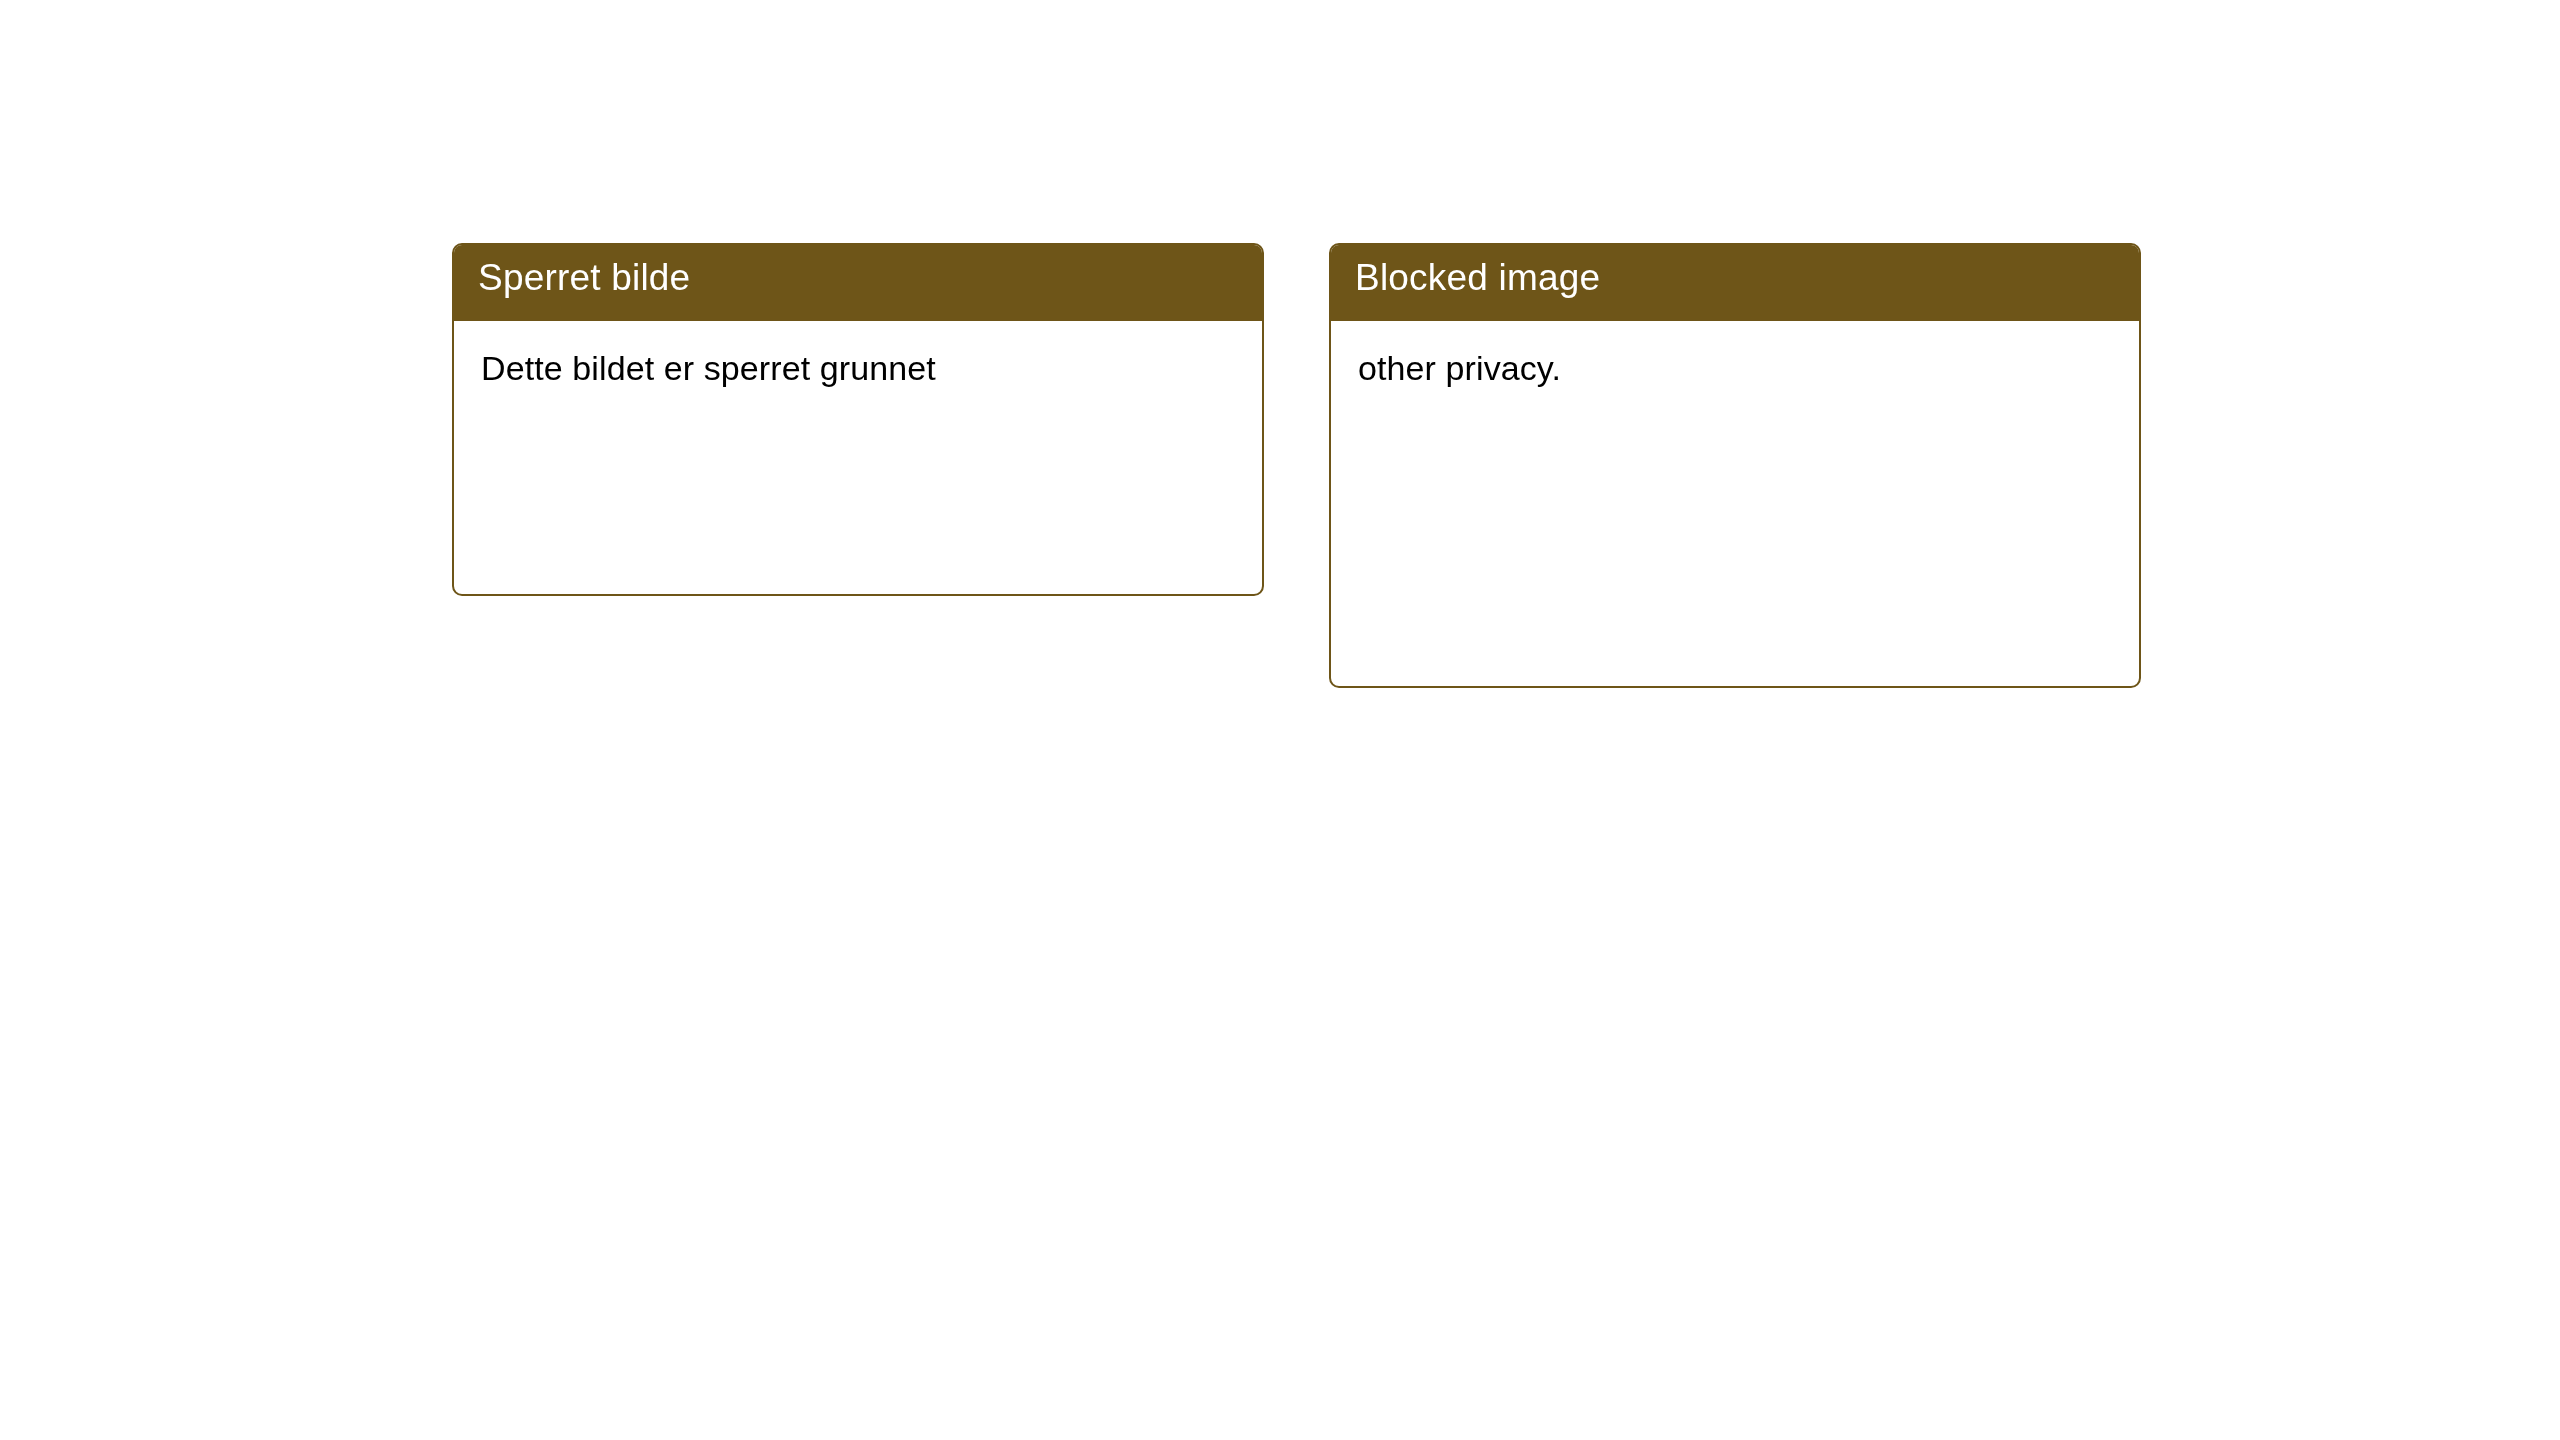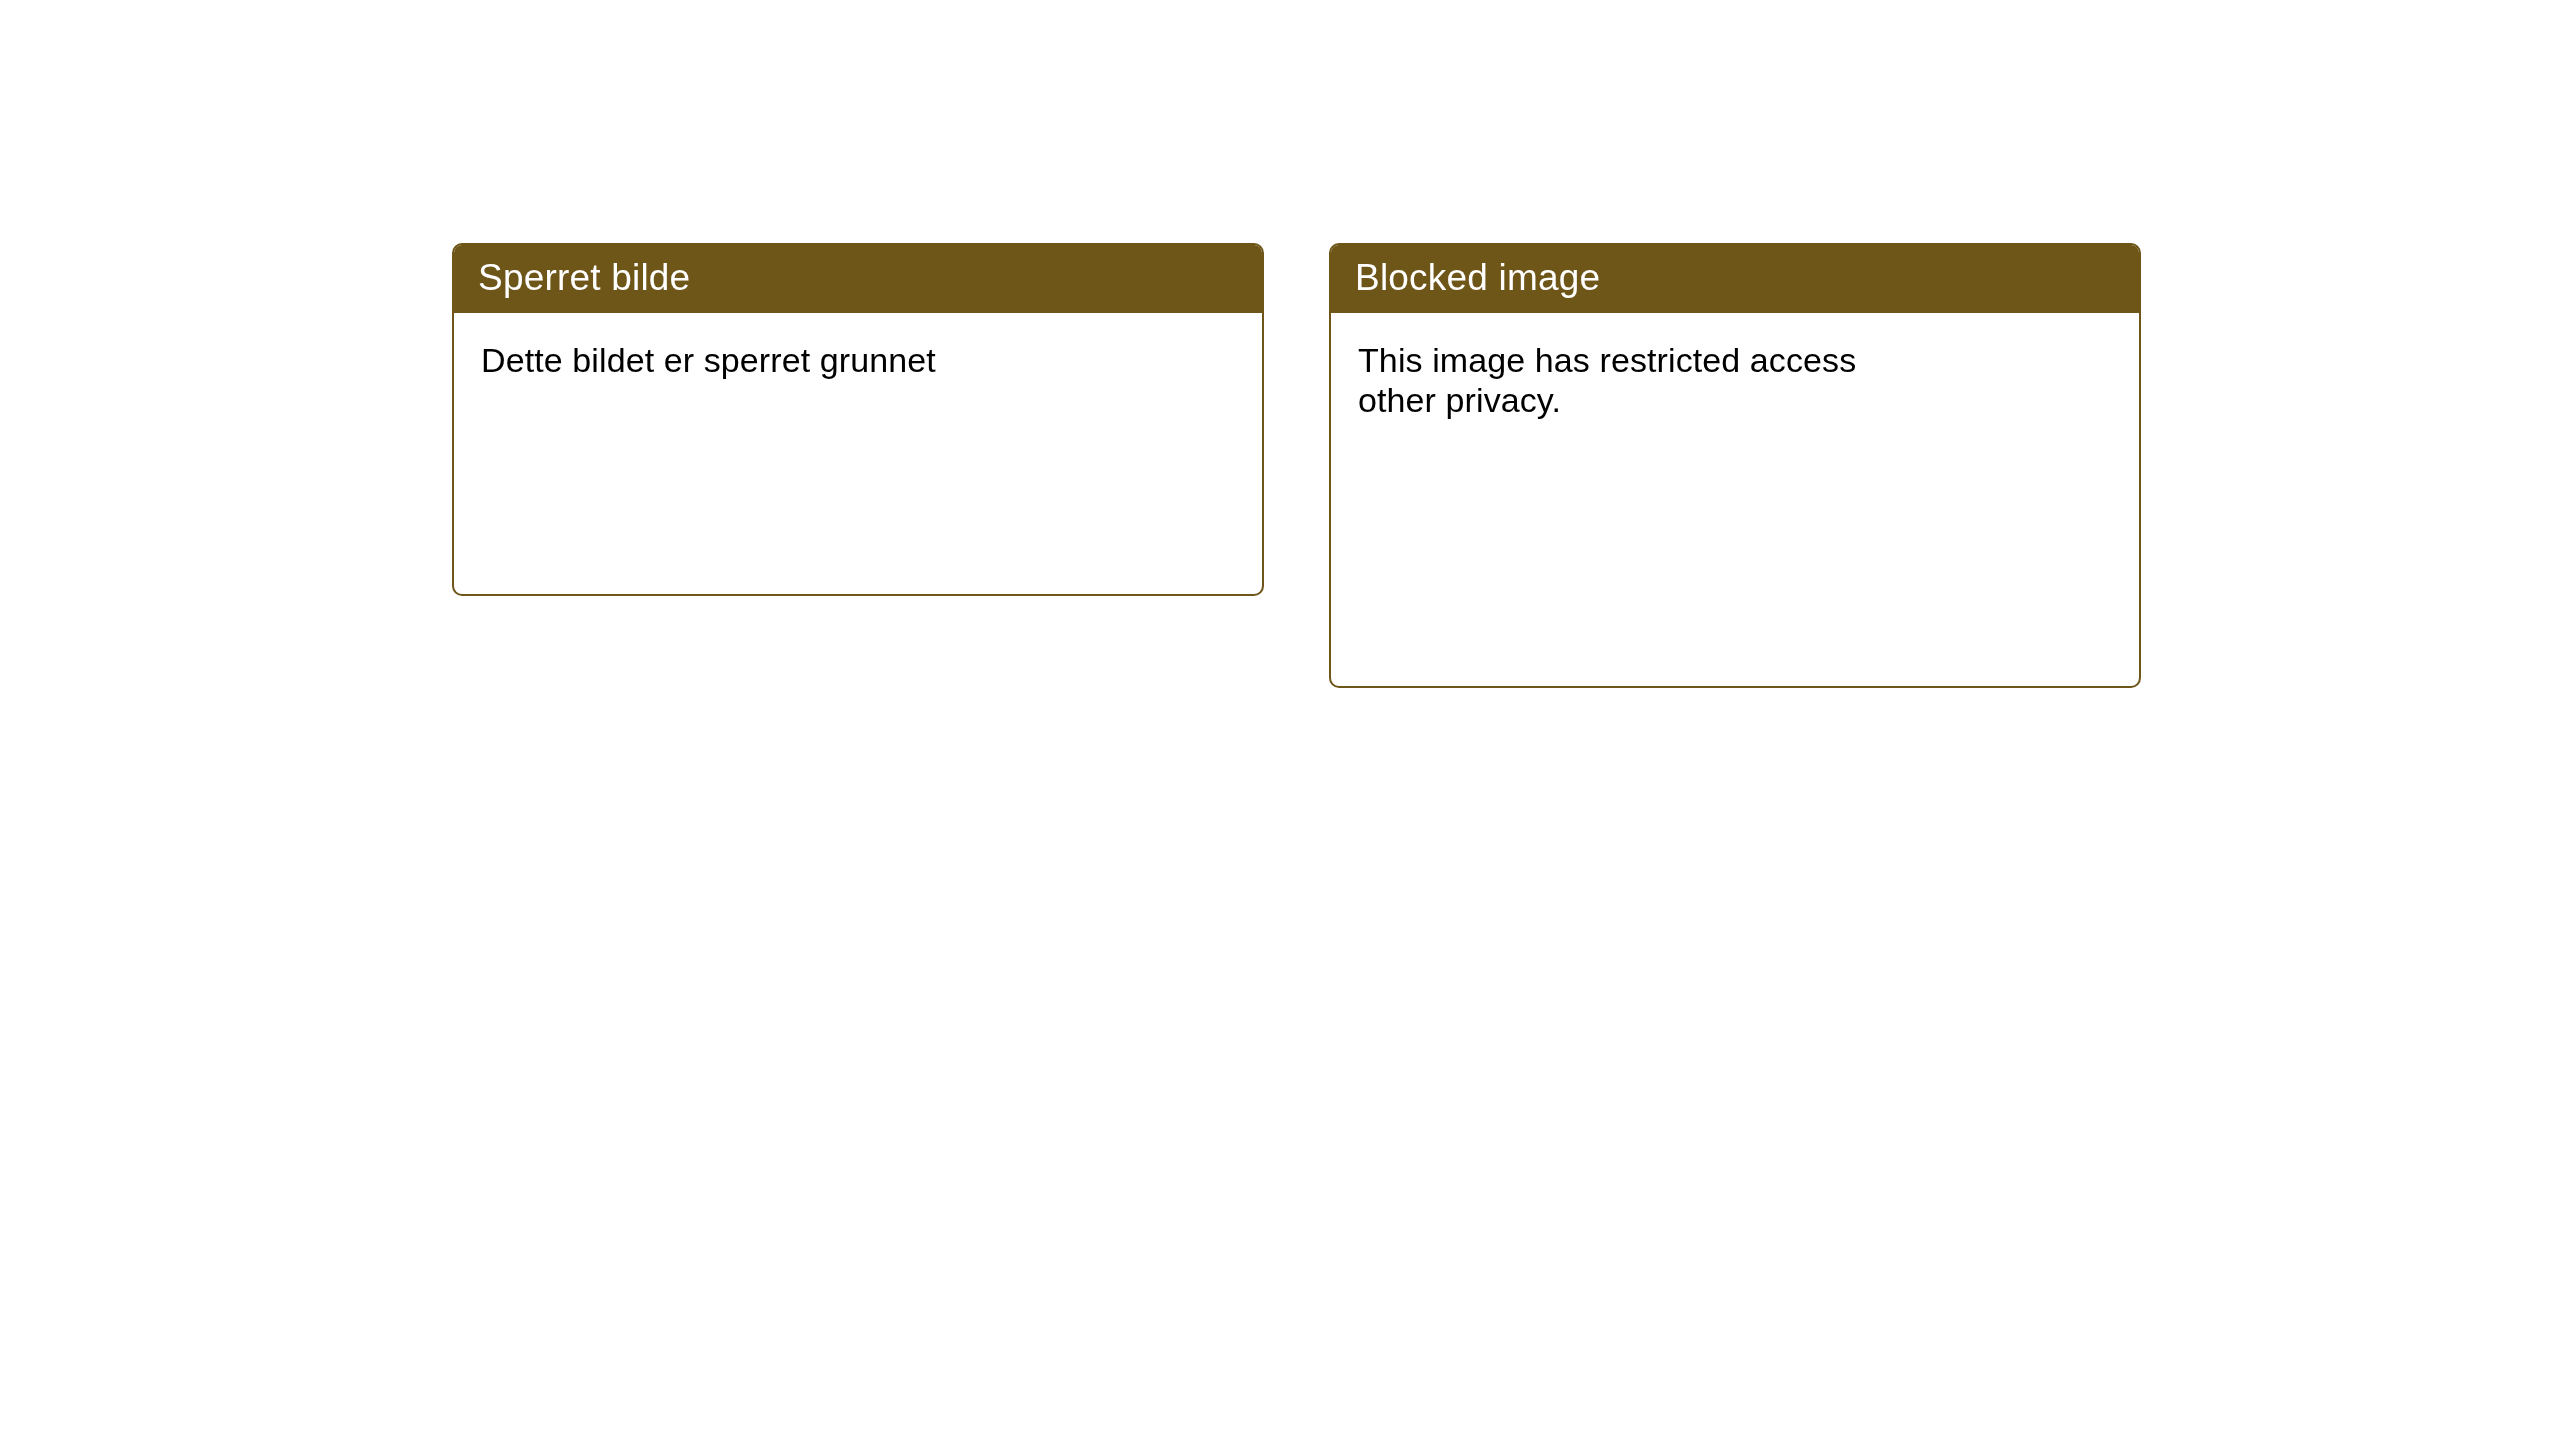--- a/index.html
+++ b/index.html
@@ -42,21 +42,21 @@
   .notice-card.english {
     width: 812px;
     height: 445px;
   }
 
   .notice-header {
     background: #6e5518;
     color: #ffffff;
     font-size: 37px;
     line-height: 1.1;
-    padding: 13px 0 14px 24px;
+    padding: 13px 0 22px 24px;
     letter-spacing: 0.2px;
     white-space: nowrap;
   }
 
   .notice-body {
     padding: 27px 26px 0 27px;
     color: #000000;
     font-size: 34px;
     line-height: 1.18;
     letter-spacing: 0.1px;
@@ -75,18 +75,17 @@
   <div class="notice-card norwegian">
     <div class="notice-header">Sperret bilde</div>
     <div class="notice-body">
       <span class="line">Dette bildet er sperret grunnet</span>
     </div>
   </div>
 
   <div class="notice-card english">
     <div class="notice-header">Blocked image</div>
     <div class="notice-body">
-      <span class="line">This image has restricted access</span>
       <span class="line">other privacy.</span>
     </div>
   </div>
 
 </div>
 
 </body></html>

